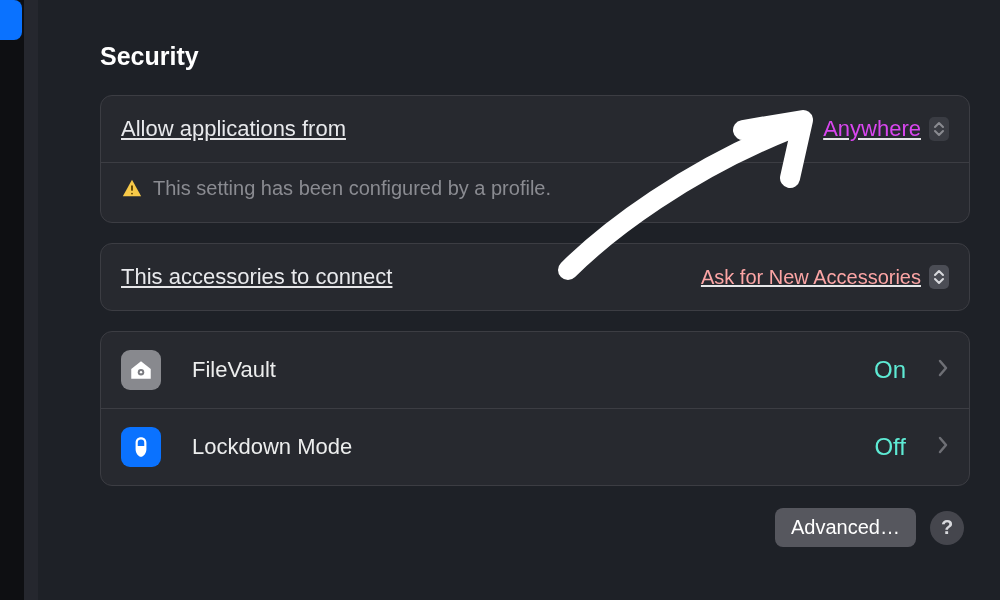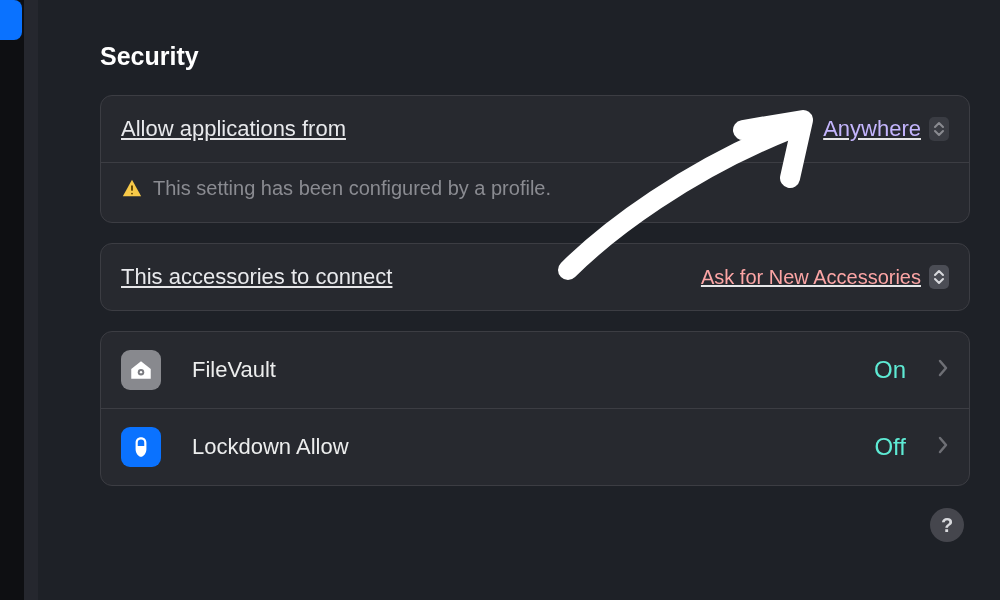--- a/index.html
+++ b/index.html
@@ -50,21 +50,21 @@
     margin-bottom: 20px;
   }
   .row {
     display: flex;
     align-items: center;
     padding: 16px 20px;
     min-height: 66px;
     text-decoration: underline;
   }
   .label { flex: 1; color: #e8e9ec; font-size: 22px; }
-  .value-dim { color: #c4b5fd; font-size: 22px; }
+  .value-dim { color: #d946ef; font-size: 22px; }
   .value { color: #fca5a5; font-size: 20px; }
   .stepper {
     display: inline-flex; flex-direction: column;
     width: 20px; height: 24px; margin-left: 8px;
     border-radius: 5px;
     background: #3a3c43;
     align-items: center; justify-content: center;
     line-height: 0;
   }
   .stepper-bright { background: #4b4d55; }
@@ -179,31 +179,32 @@
             <path d="M3 3 L9 10 L3 17" stroke="#6e6f75" stroke-width="2.5" fill="none" stroke-linecap="round" stroke-linejoin="round"></path>
           </svg>
       </span>
     </div>
     <div class="navrow">
       <div class="appicon blue">
         <svg width="26" height="26" viewBox="0 0 24 24">
           <path d="M12 3 C9 3 7 5 7 8 V11 H9 V8 C9 6 10 5 12 5 C14 5 15 6 15 8 V11 H17 V8 C17 5 15 3 12 3 Z M7 11 H17 V14 C17 18 14 21 12 21 C10 21 7 18 7 14 Z" fill="#ffffff"></path>
         </svg>
       </div>
-      <div class="navlabel">Lockdown Allow</div>
+      <div class="navlabel">Lockdown Mode</div>
       <div class="navstate">Off</div>
       <span class="chev">
         <svg width="12" height="20" viewBox="0 0 12 20">
             <path d="M3 3 L9 10 L3 17" stroke="#6e6f75" stroke-width="2.5" fill="none" stroke-linecap="round" stroke-linejoin="round"></path>
           </svg>
       </span>
     </div>
   </div>
 
   <div class="footer">
+    <button class="btn">Advanced…</button>
     <div class="helpbtn">?</div>
   </div>
 
   <svg class="arrow" width="300" height="200" viewBox="0 0 300 200">
     <path d="M20 180 C 60 140, 140 80, 240 40" stroke="#ffffff" stroke-width="20" fill="none" stroke-linecap="round"></path>
     <path d="M195 40 L255 30 L242 88" stroke="#ffffff" stroke-width="20" fill="none" stroke-linecap="round" stroke-linejoin="round"></path>
   </svg>
 
 </div>
 

